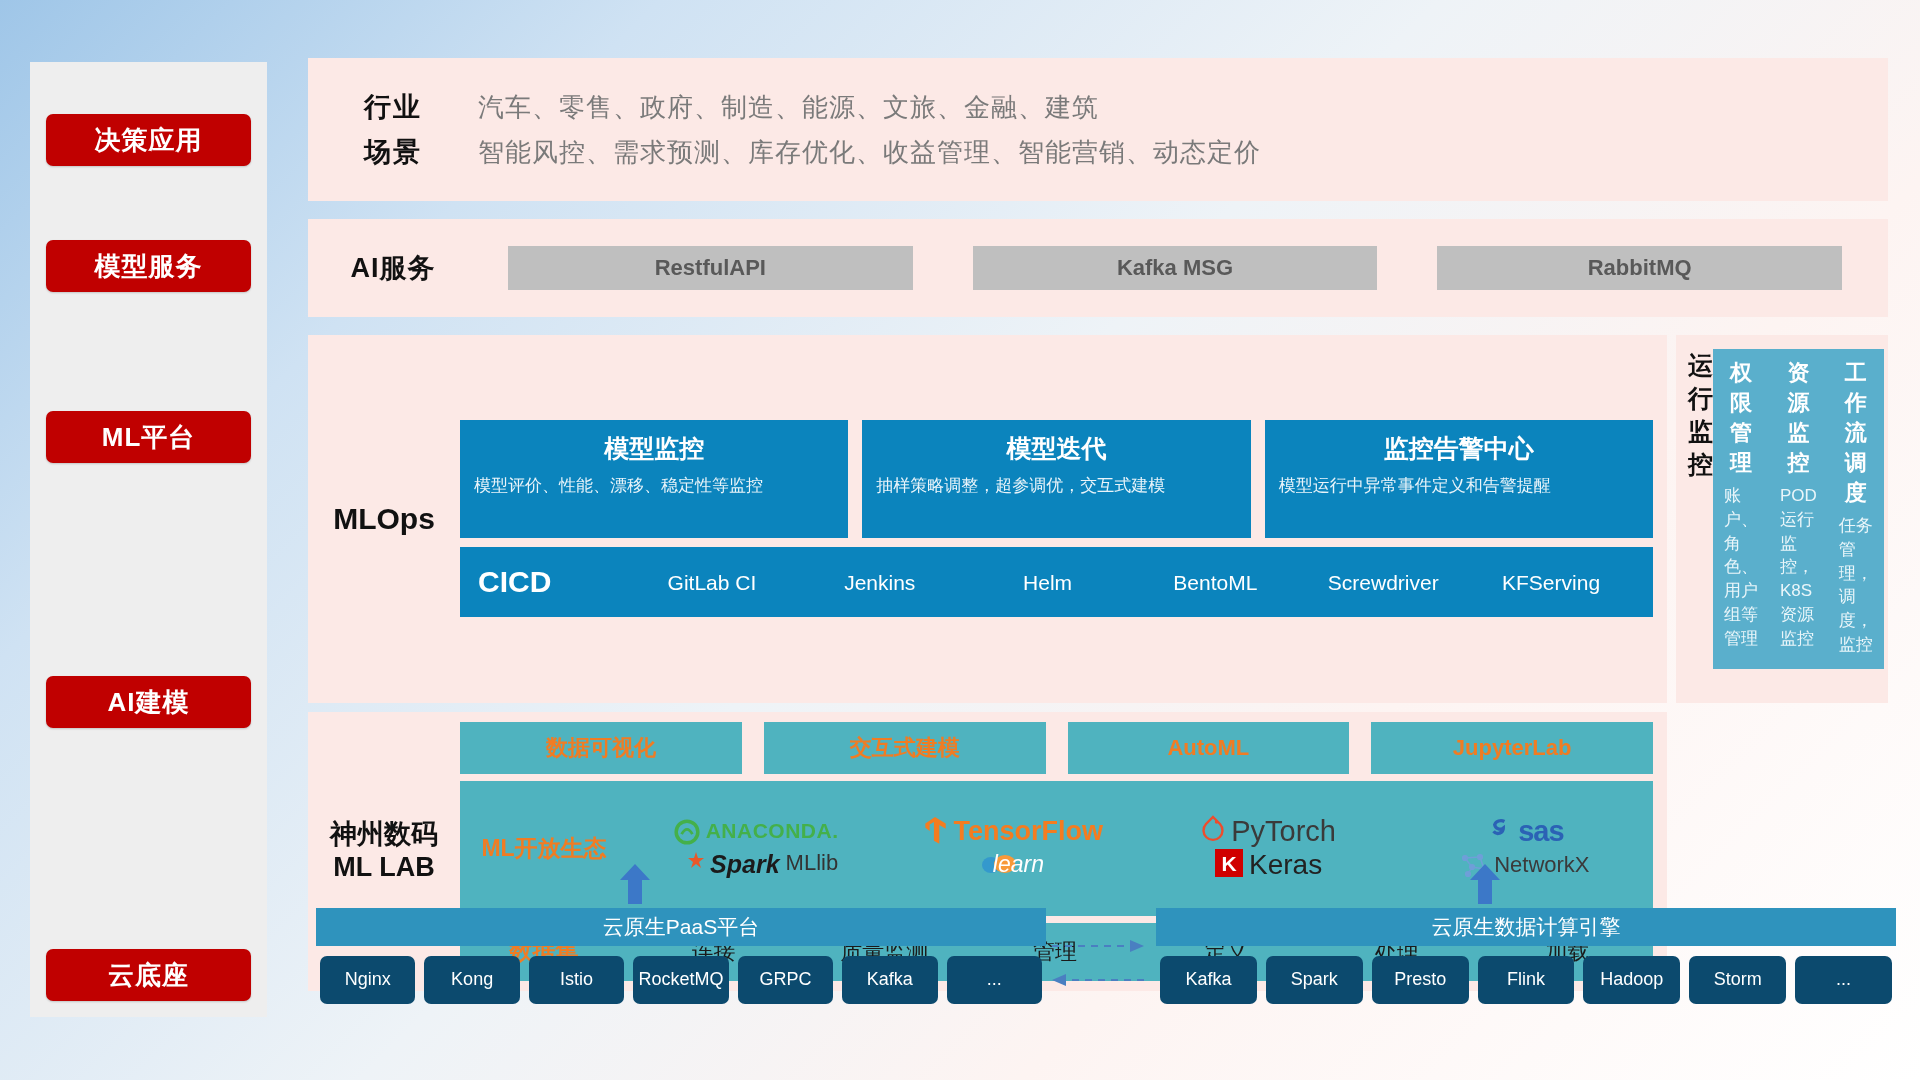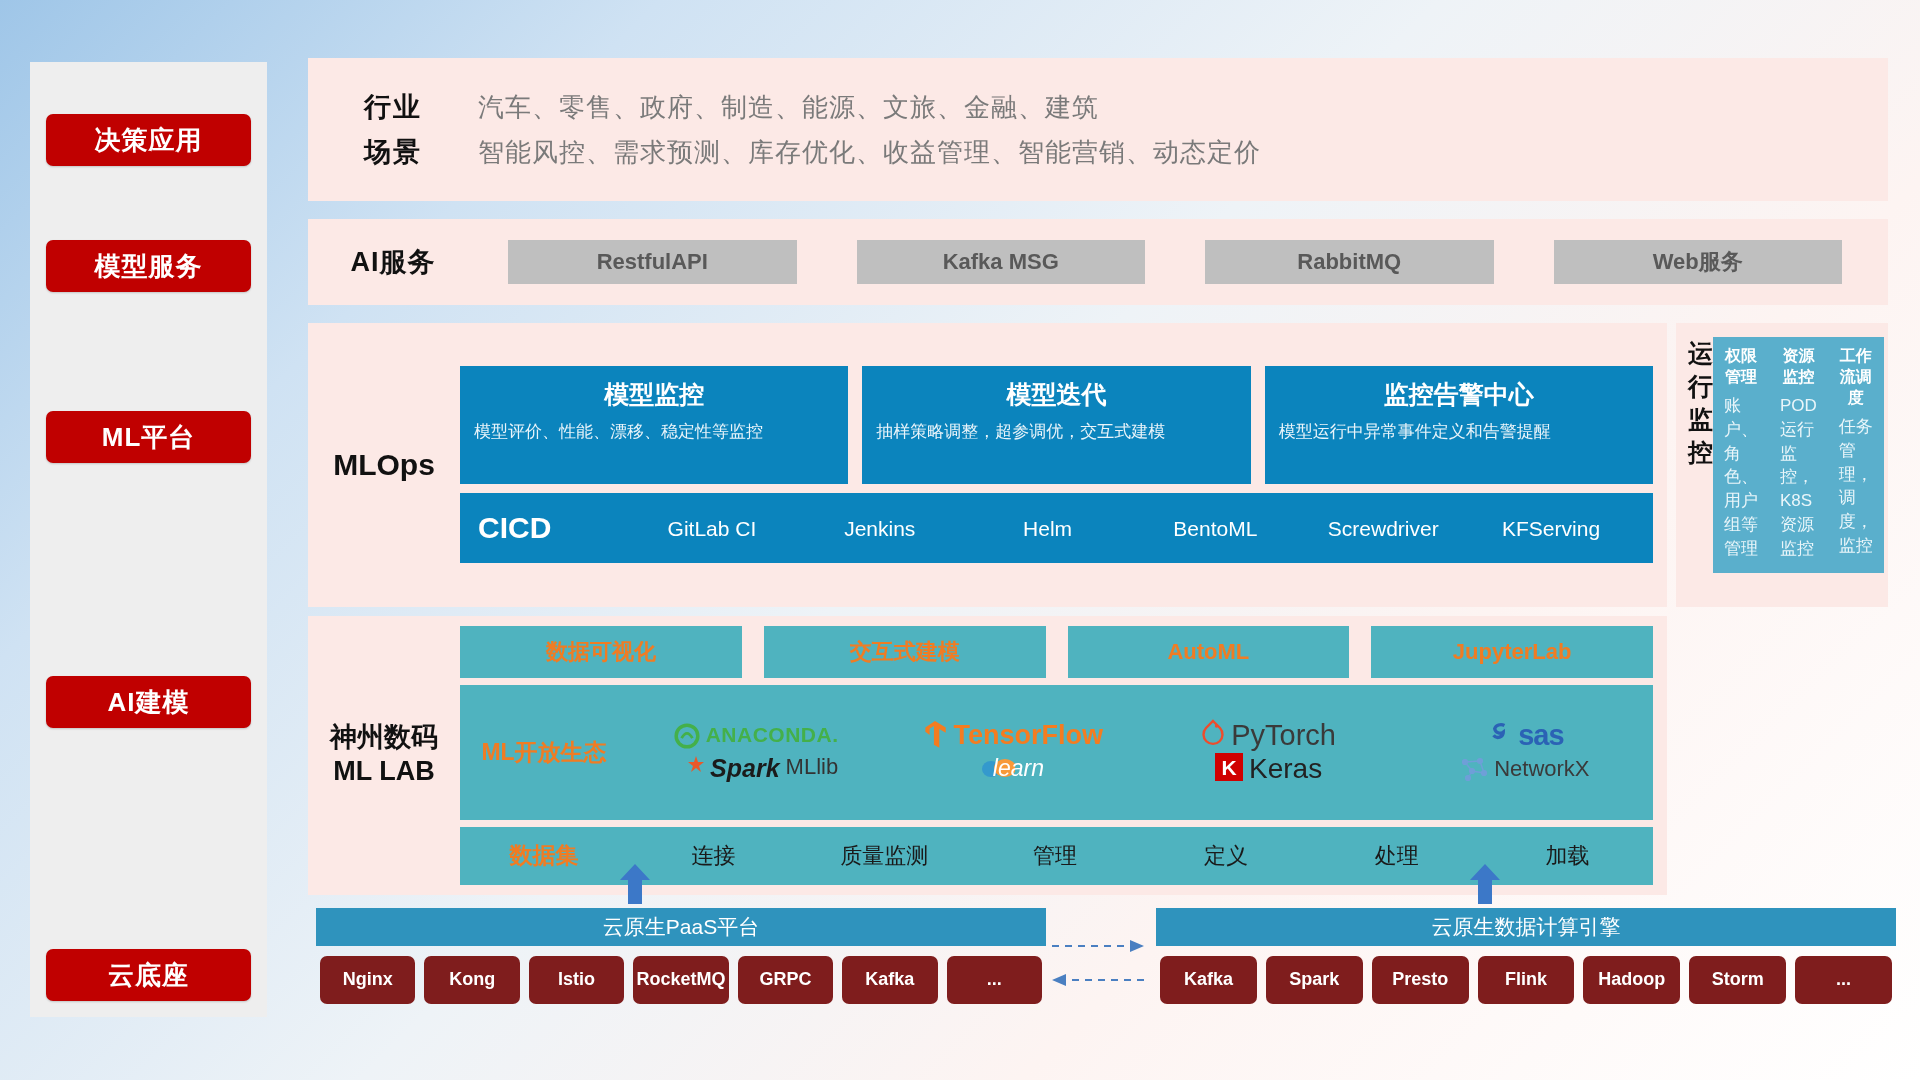--- a/index.html
+++ b/index.html
@@ -56,21 +56,21 @@
   #band-app { padding: 22px 0 22px 0; }
   .app-row { display: flex; align-items: center; margin: 9px 0; }
   .app-key {
     width: 170px; flex: none; text-align: center;
     font-size: 27px; font-weight: bold; color: #111;
     letter-spacing: 2px;
   }
   .app-val { font-size: 26px; color: #7a7a7a; letter-spacing: 1px; }
 
   
-  #band-svc { padding: 21px 0; }
+  #band-svc { padding: 27px 0; }
   #band-svc .band-label { width: 170px; font-size: 27px; letter-spacing: 1px; }
   .svc-grid { display: flex; flex: 1; gap: 0; padding-right: 16px; }
   .svc-chip {
     flex: 1; margin: 0 30px;
     background: #bfbfbf; color: #595959;
     font-size: 22px; font-weight: bold;
     height: 44px; display: flex; align-items: center; justify-content: center;
   }
 
   
@@ -97,21 +97,21 @@
   #monitor-panel {
     width: 212px; flex: none; background: #fce9e6;
     padding: 14px 12px 12px 12px;
     display: flex; flex-direction: row;
   }
   #monitor-title { font-size: 25px; font-weight: bold; text-align: center; color:#111; margin-bottom: 14px; }
   .monitor-card {
     background: #5aafcc; color: #fff;
     padding: 9px 11px 12px 11px; margin-bottom: 22px;
   }
-  .monitor-card h5 { font-size: 16px; text-align: center; font-weight: bold; margin-bottom: 6px; }
+  .monitor-card h5 { font-size: 22px; text-align: center; font-weight: bold; margin-bottom: 6px; }
   .monitor-card p { font-size: 17px; line-height: 1.4; color: #eaf6fa; }
 
   
   #band-lab-wrap { display: flex; gap: 9px; }
   #band-lab { background: #fce9e6; flex: 1; display: flex; align-items: center; padding: 10px 0; }
   #band-lab .band-label { width: 152px; font-size: 27px; line-height: 1.25; }
   .lab-right { flex: 1; padding-right: 14px; }
   .lab-tabs { display: flex; gap: 22px; margin-bottom: 7px; text-align: right; }
   .lab-tab {
     flex: 1; background: #4fb3bf; color: #f07c23;
@@ -141,24 +141,24 @@
   .cloud-box { position: absolute; top: 18px; margin-left: 8px; }
   #cloud-left { left: 0; width: 730px; }
   #cloud-right { left: 840px; width: 740px; }
   .cloud-head {
     background: #2f93bd; color: #fff;
     height: 38px; display: flex; align-items: center; justify-content: center;
     font-size: 21px;
   }
   .cloud-chips { display: flex; gap: 9px; padding: 10px 4px 6px 4px; }
   .cloud-chip {
-    flex: 1; background: #7f1d1d; color: #fff;
+    flex: 1; background: #0c4a6e; color: #fff;
     border-radius: 7px; height: 48px;
     display: flex; align-items: center; justify-content: center;
-    font-size: 18px; font-weight: bold; text-align: center; line-height: 1.1;
+    font-size: 18px; font-weight: normal; text-align: center; line-height: 1.1;
     padding: 0 3px;
   }
   .up-arrow {
     position: absolute; width: 34px; height: 40px;
   }
   .up-arrow svg { width: 100%; height: 100%; }
   #arrow-left { left: 310px; top: -26px; }
   #arrow-right { left: 1160px; top: -26px; }
   .dash-conn { position: absolute; left: 742px; top: 38px; width: 96px; height: 72px; }
 </style>
@@ -201,23 +201,20 @@
       <div class="band-label">AI服务</div>
       <div class="svc-grid">
         <div class="svc-chip">
             <span>RestfulAPI</span>
           </div>
         <div class="svc-chip">
             <span>Kafka MSG</span>
           </div>
         <div class="svc-chip">
             <span>RabbitMQ</span>
-          </div>
-        <div class="svc-chip">
-            <span>Web服务</span>
           </div>
       </div>
     </div>
   </div>
 
   <div id="band-mlops-wrap">
     <div id="band-mlops">
       <div class="band-label">MLOps</div>
       <div class="mlops-right">
         <div class="mlops-cards">

